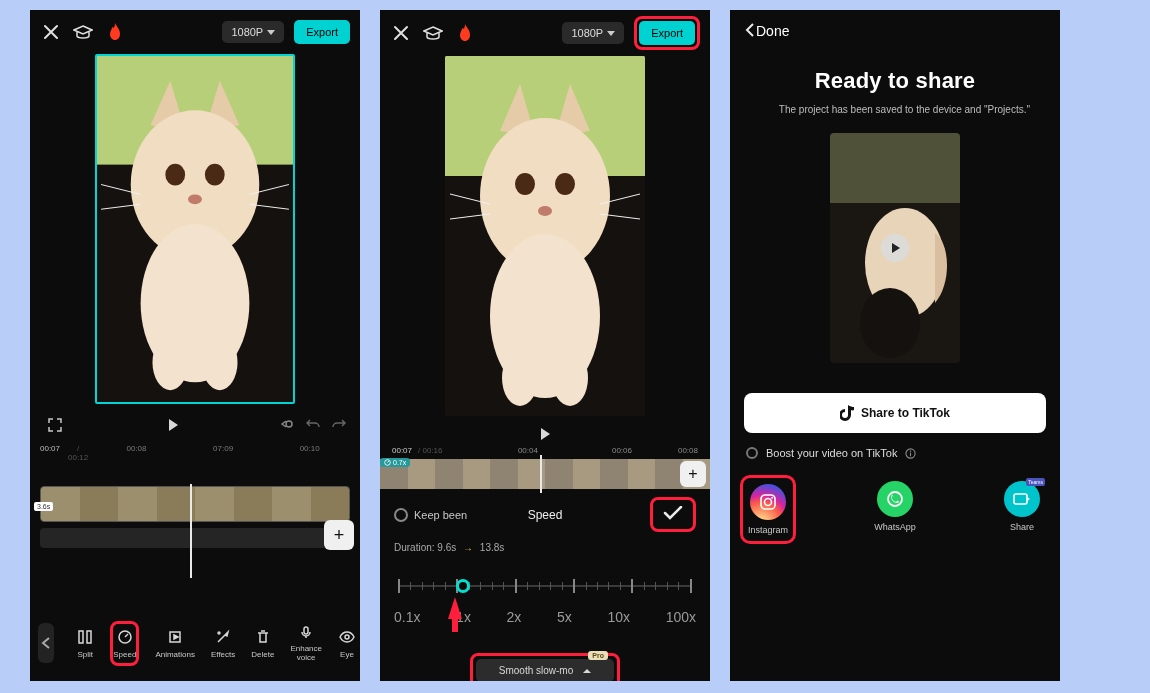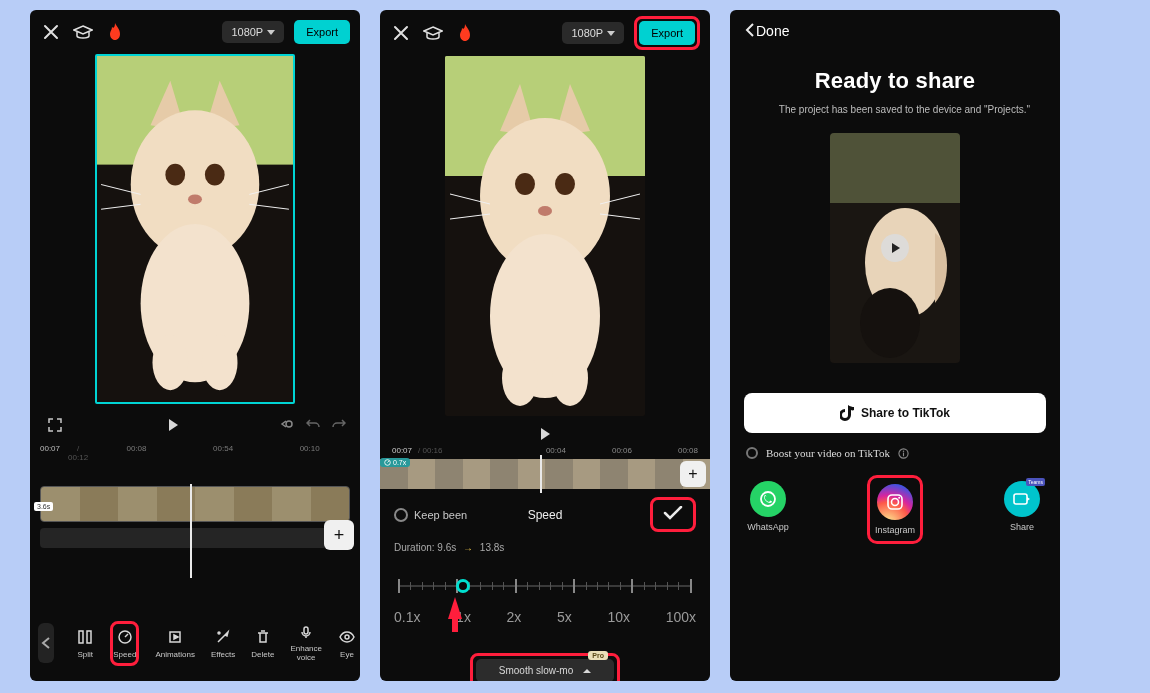--- a/index.html
+++ b/index.html
@@ -10,21 +10,21 @@
     font-family: -apple-system, BlinkMacSystemFont, "Segoe UI", sans-serif;
     display: flex;
     gap: 20px;
     padding: 10px 30px;
     overflow: hidden;
   }
   .phone {
     width: 330px;
     height: 671px;
     background: #0c0c0c;
-    border-radius: 6px;
+    border-radius: 0;
     position: relative;
     color: #fff;
     overflow: hidden;
     font-size: 11px;
   }
   
   .topbar {
     display: flex;
     align-items: center;
     padding: 10px 10px 6px 10px;
@@ -340,21 +340,21 @@
     background:#fff; color:#111;
     border-radius:8px;
     text-align:center;
     padding:12px 0;
     font-size:12px; font-weight:600;
     display:flex;align-items:center;justify-content:center;gap:7px;
   }
   .boost-row{
     display:flex; align-items:center; gap:8px;
     padding:2px 16px 16px 16px;
-    color:#ddd; font-size:11px;font-family:Liberation Serif, serif;
+    color:#ddd; font-size:11px;
   }
   .boost-radio{
     width:12px;height:12px;border:2px solid #777;border-radius:50%;
   }
   .share-row{
     display:flex; justify-content:space-between;
     padding:0 10px;
   }
   .share-item{
     width:56px;
@@ -451,21 +451,21 @@
             <path d="M10 2 L13 5 L10 8 M13 5 H5 A4 4 0 0 0 1 9"></path>
           </svg>
       </div>
     </div>
   </div>
 
   <div class="timecode-row">
     <span class="cur">00:07</span>
     <span class="dur" style="color:#555;">/ <span>00:12</span></span>
     <span>00:08</span>
-    <span>00:54</span>
+    <span>07:09</span>
     <span>00:10</span>
   </div>
 
   <div class="timeline1">
     <div class="playhead"></div>
     <div style="position:absolute; left:4px; top:16px; background:#fff; color:#333; font-size:7px; padding:1px 3px; border-radius:2px;">3.6s</div>
     <div class="clips">
       <div class="clip"></div>
         <div class="clip"></div>
         <div class="clip"></div>
@@ -608,21 +608,21 @@
     <div>
         <div class="play-tri"></div>
       </div>
   </div>
 
   <div class="p2-time-row">
     <span class="cur">00:07</span>
     <span style="color:#555;">/ <span>00:16</span></span>
     <span style="flex:1;"></span>
     <span style="margin-right:40px;">00:04</span>
-    <span style="margin-right:40px;">00:06</span>
+    <span style="margin-right:40px;margin-left:28px;">00:06</span>
     <span>00:08</span>
   </div>
 
   <div class="filmstrip">
     <div class="film-badge">
       <svg width="7" height="7" viewBox="0 0 10 10">
           <circle cx="5" cy="5" r="4" fill="none" stroke="#fff" stroke-width="1.2"></circle>
           <path d="M5 5 L7 3" stroke="#fff" stroke-width="1.2"></path>
         </svg>
       <span>0.7x</span>
@@ -753,40 +753,40 @@
     <div class="boost-radio"></div>
     <span>Boost your video on TikTok</span>
     <svg width="11" height="11" viewBox="0 0 12 12">
         <circle cx="6" cy="6" r="5" fill="none" stroke="#888" stroke-width="1.2"></circle>
         <circle cx="6" cy="3.5" r=".8" fill="#888"></circle>
         <rect x="5.4" y="5" width="1.2" height="4" fill="#888"></rect>
       </svg>
   </div>
 
   <div class="share-row">
-    <div class="share-item">
-      <div class="share-circle" style="background:#25d366;">
-        <svg width="18" height="18" viewBox="0 0 18 18">
-            <circle cx="9" cy="9" r="7" fill="none" stroke="#fff" stroke-width="1.8"></circle>
-            <path d="M6 6 C5 8 7 11 10 12 L11.5 10.5 L13 11.5 C13 13 10 14 7 11 C4 8 5 5 6.5 5 L7.5 6.5 Z" fill="#fff"></path>
-          </svg>
-      </div>
-      <span>WhatsApp</span>
-    </div>
     <div class="share-item ig-frame">
       <div class="share-circle" style="background:radial-gradient(circle at 30% 110%,#fdf497 0%,#fd5949 45%,#d6249f 60%,#285AEB 90%);">
         <svg width="18" height="18" viewBox="0 0 18 18">
             <rect x="2" y="2" width="14" height="14" rx="4" fill="none" stroke="#fff" stroke-width="1.6"></rect>
             <circle cx="9" cy="9" r="3.5" fill="none" stroke="#fff" stroke-width="1.6"></circle>
             <circle cx="13.2" cy="4.8" r="1" fill="#fff"></circle>
           </svg>
       </div>
       <span>Instagram</span>
     </div>
     <div class="share-item">
+      <div class="share-circle" style="background:#25d366;">
+        <svg width="18" height="18" viewBox="0 0 18 18">
+            <circle cx="9" cy="9" r="7" fill="none" stroke="#fff" stroke-width="1.8"></circle>
+            <path d="M6 6 C5 8 7 11 10 12 L11.5 10.5 L13 11.5 C13 13 10 14 7 11 C4 8 5 5 6.5 5 L7.5 6.5 Z" fill="#fff"></path>
+          </svg>
+      </div>
+      <span>WhatsApp</span>
+    </div>
+    <div class="share-item">
       <div class="share-circle" style="background:#00c4cc;position:relative;">
         <svg width="18" height="16" viewBox="0 0 18 16">
             <rect x="1" y="3" width="13" height="10" rx="2" fill="none" stroke="#fff" stroke-width="1.6"></rect>
             <path d="M14 6 L17 8 L14 10 Z" fill="#fff"></path>
           </svg>
         <div style="position:absolute;top:-3px;right:-5px;background:#4b53bc;color:#fff;font-size:5px;padding:1px 2px;border-radius:2px;">Teams</div>
       </div>
       <span>Share</span>
     </div>
   </div>

